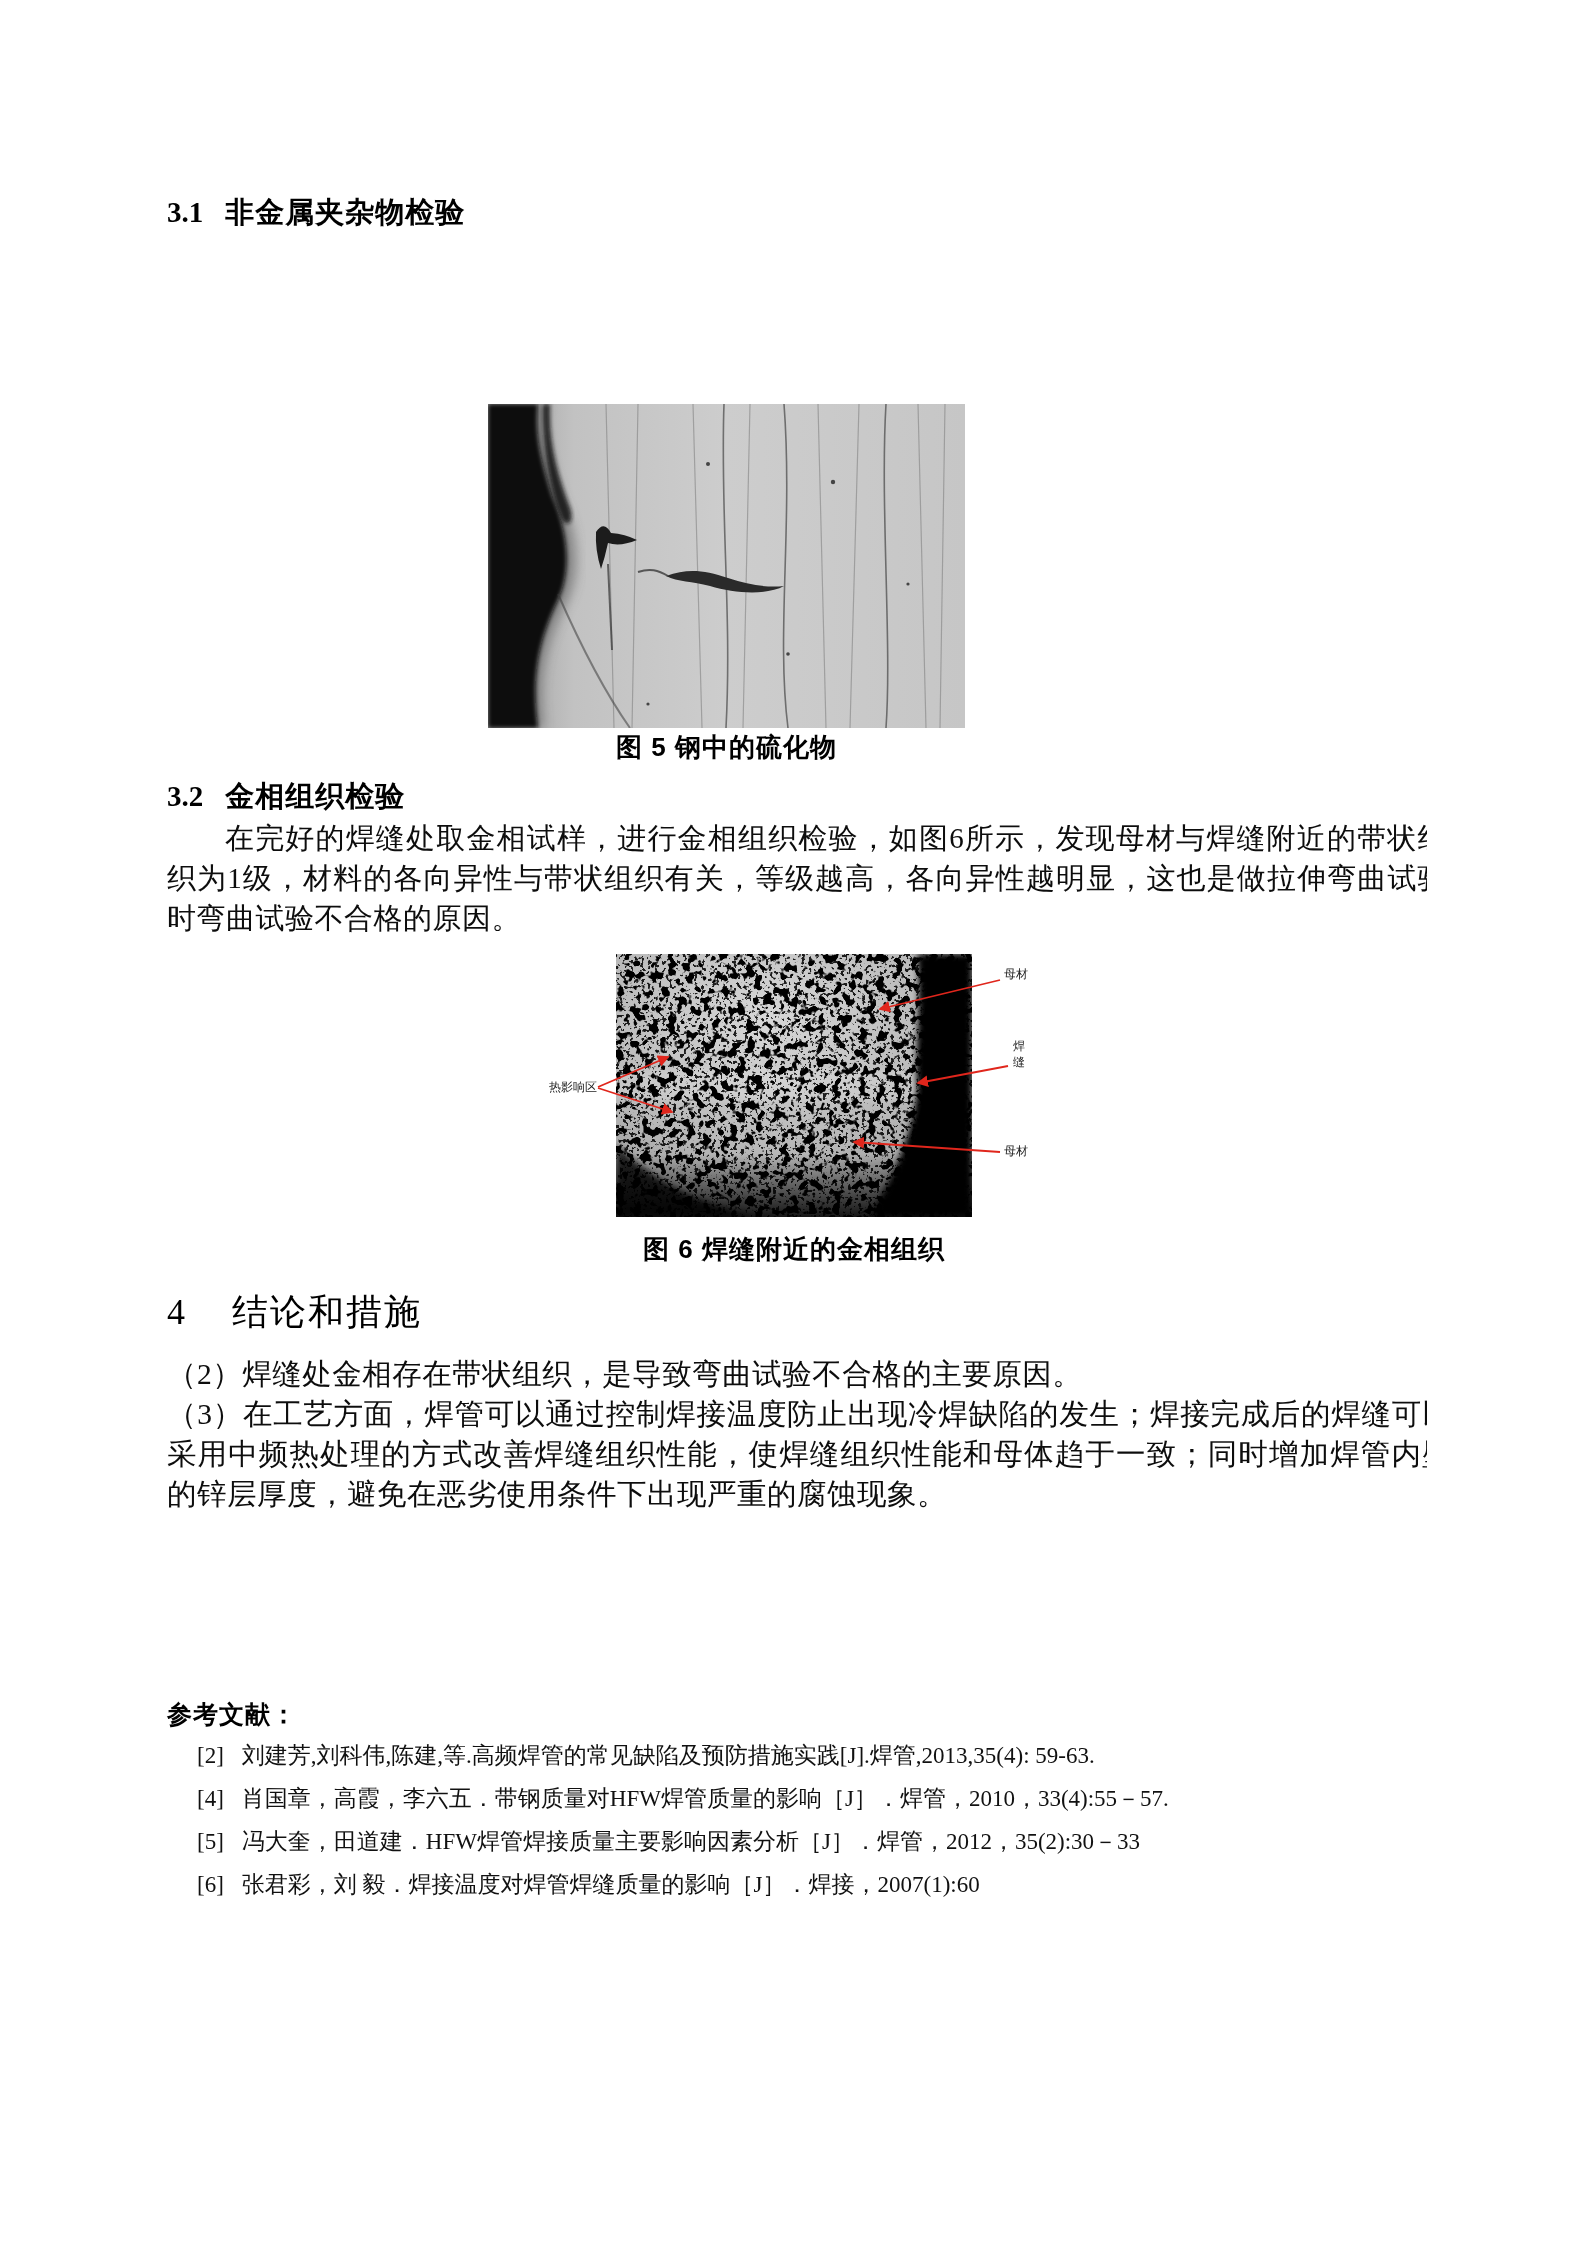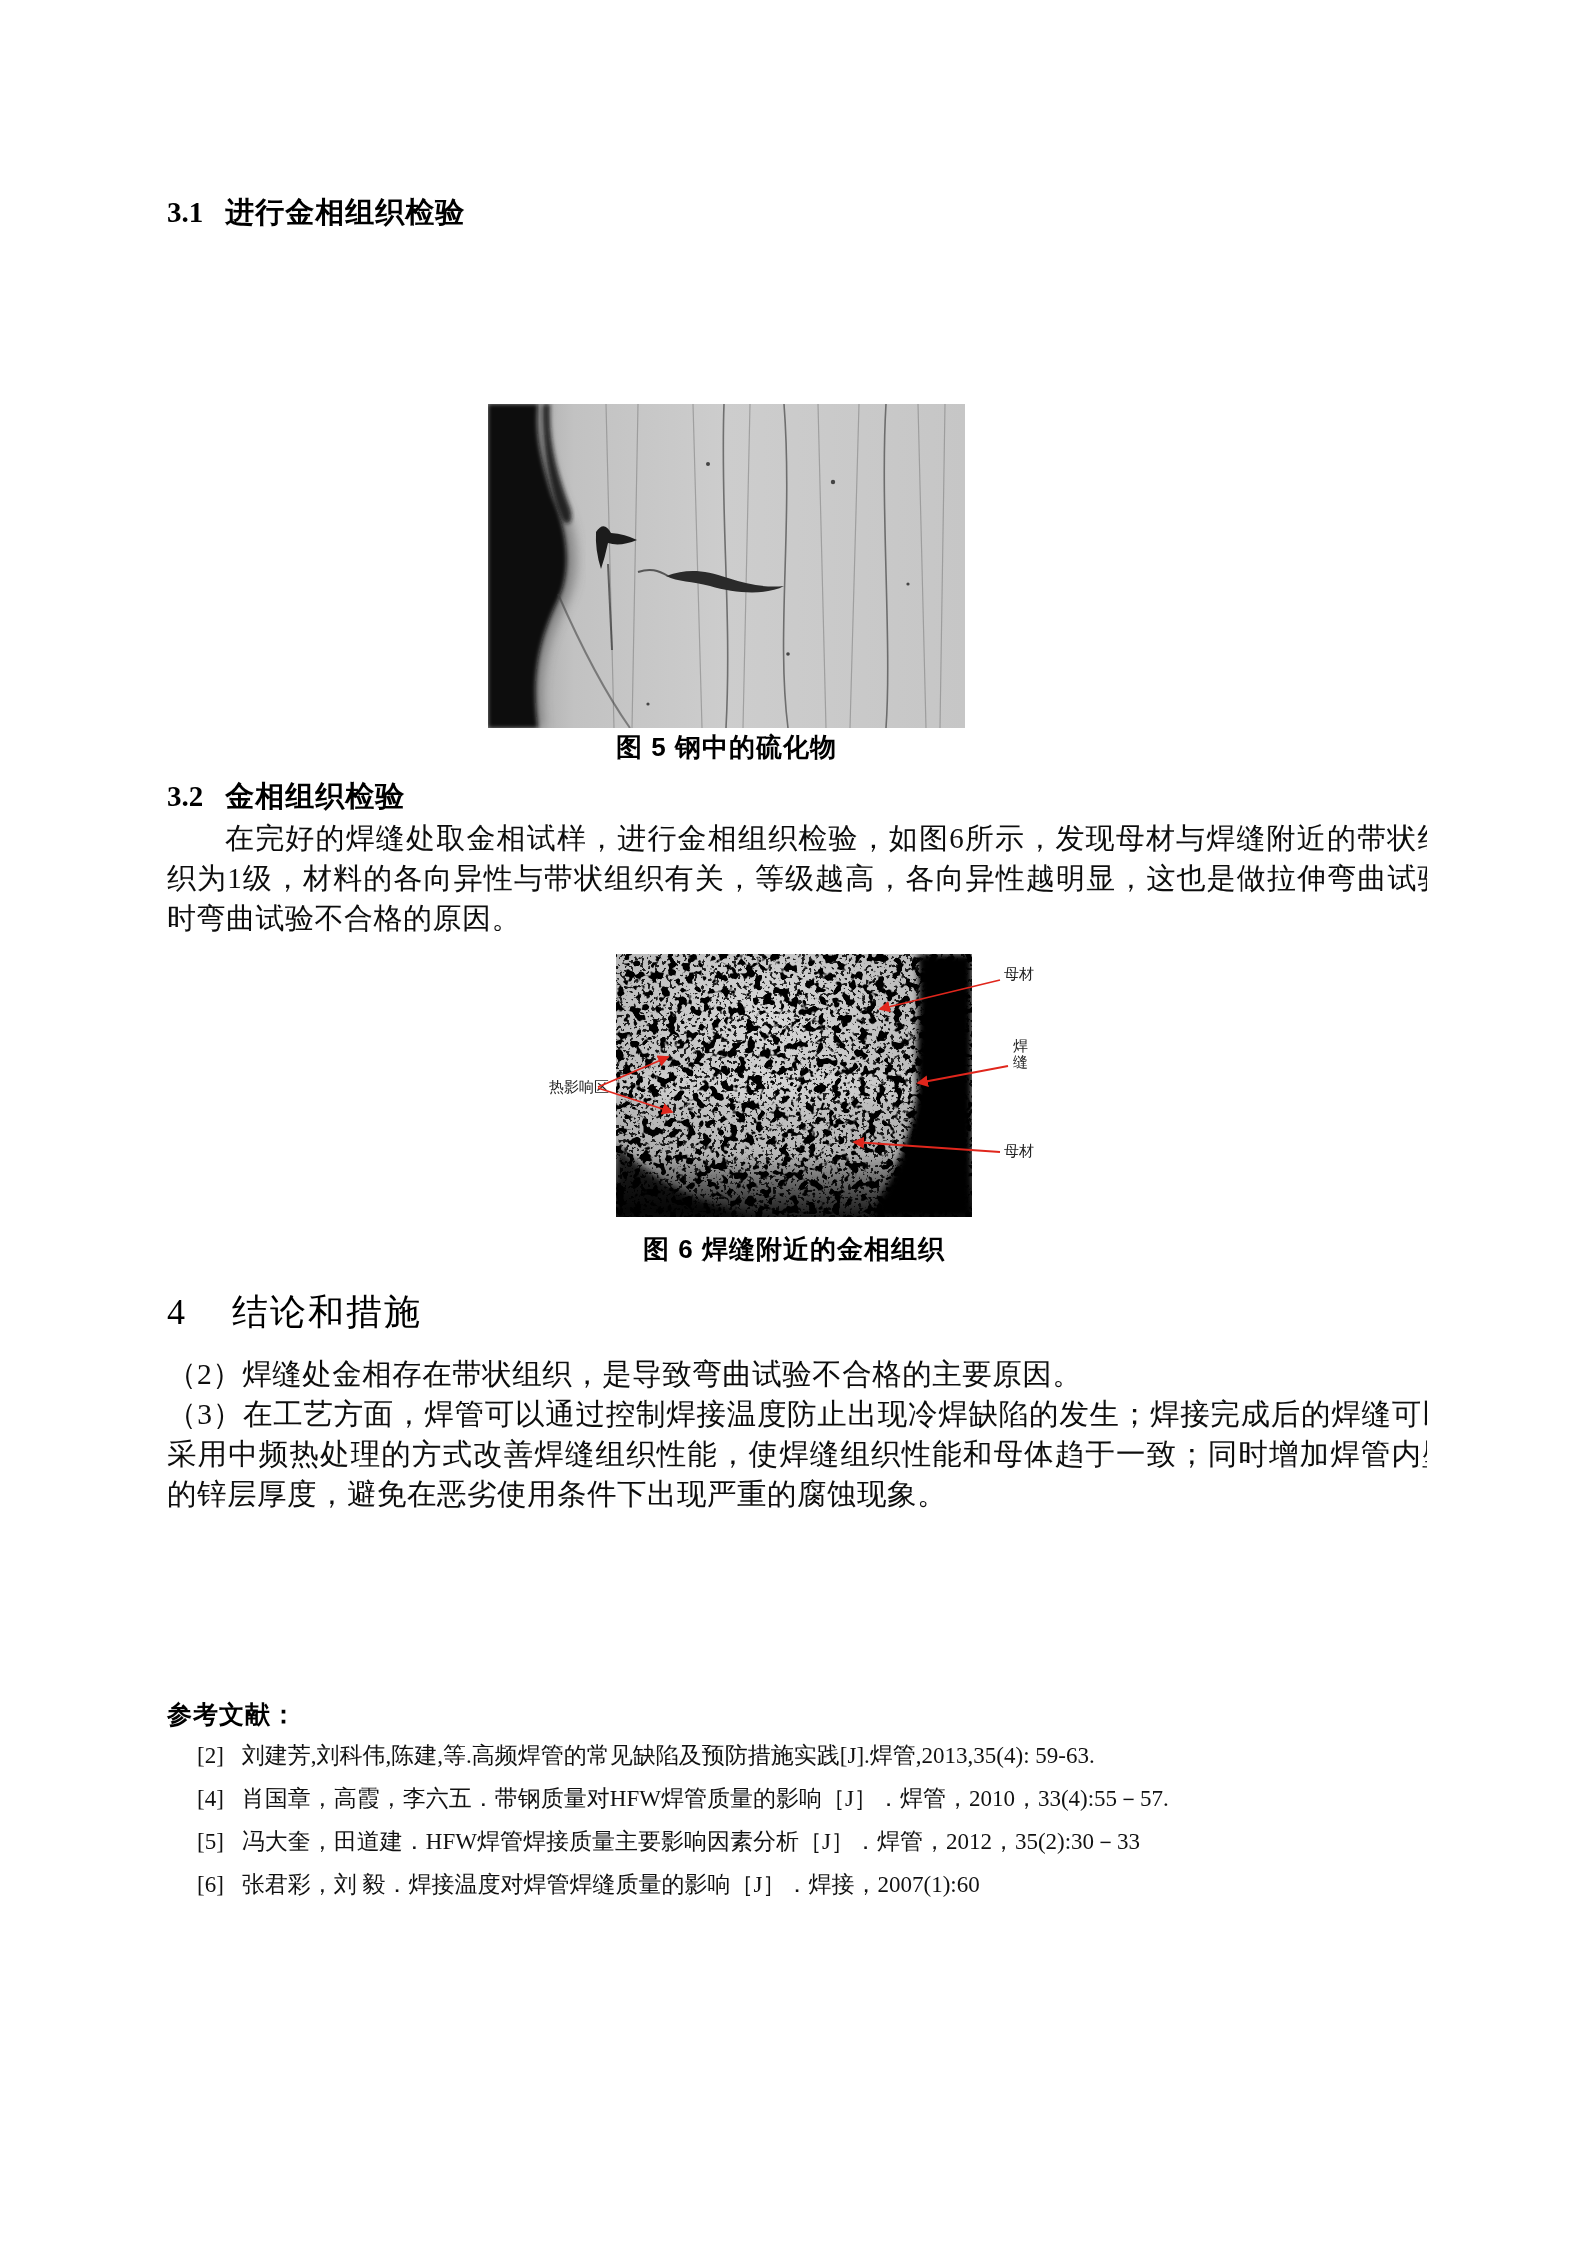--- a/index.html
+++ b/index.html
@@ -46,34 +46,34 @@
   
   .refs-title{
     font-family:Liberation Serif, serif;
     font-weight:700;font-size:25px;color:#000;letter-spacing:1px;
   }
   .refs{width:1245px;font-size:23px;line-height:40px;color:#111;}
   .ref-item{margin-bottom:3px;text-align:justify;text-align-last:left;}
   .ref-num{margin-right:18px;}
   
   .fig6-label{
-    position:absolute;font-size:15px;line-height:14px;color:#222;
+    position:absolute;font-size:12px;line-height:14px;color:#222;
     font-family:"Liberation Serif","DejaVu Serif",serif;
   }
   .fig6-label.stacked{width:14px;word-break:break-all;line-height:16px;}
   svg{display:block;}
 </style>
 </head>
 <body>
 
 <div id="page">
 
   <div class="abs h3" style="left:167px;top:196px;">
     <span class="num">3.1</span>
-    <span class="ttl">进行金相组织检验</span>
+    <span class="ttl">非金属夹杂物检验</span>
   </div>
 
 
   <div class="abs" style="left:488px;top:404px;width:477px;height:324px;">
     <svg width="477" height="324" viewBox="0 0 477 324">
       <defs>
         <linearGradient id="f5bg" x1="0" y1="0" x2="1" y2="0">
           <stop offset="0" stop-color="#9a9a9a"></stop>
           <stop offset="0.18" stop-color="#c2c2c2"></stop>
           <stop offset="0.5" stop-color="#cdcdcd"></stop>

